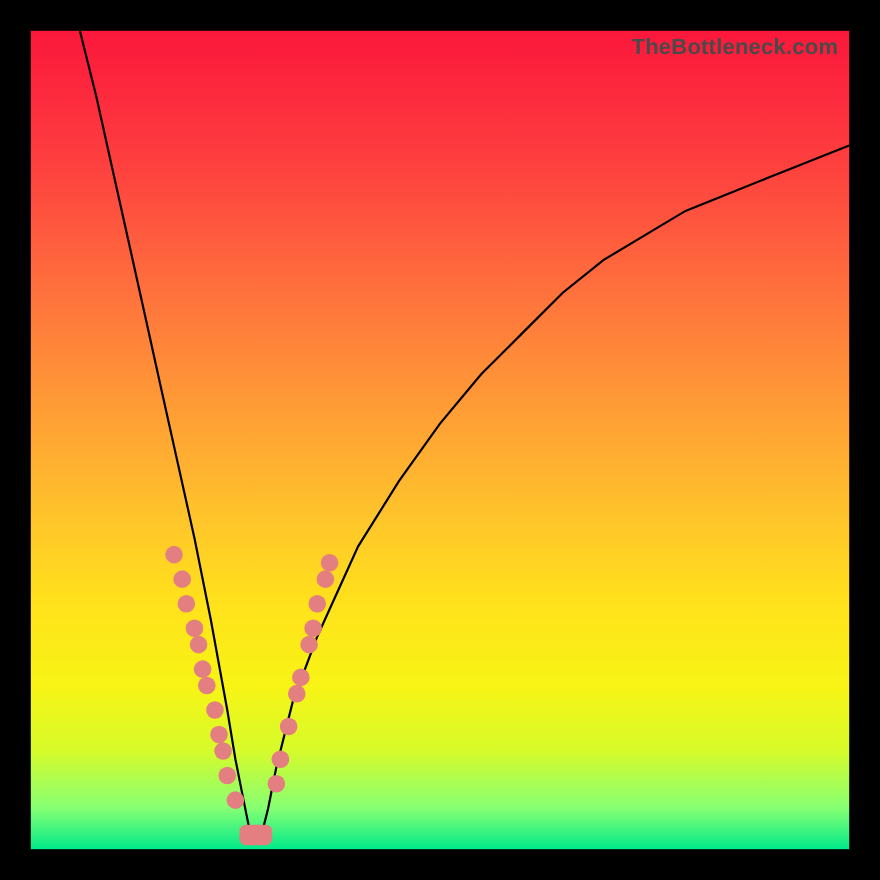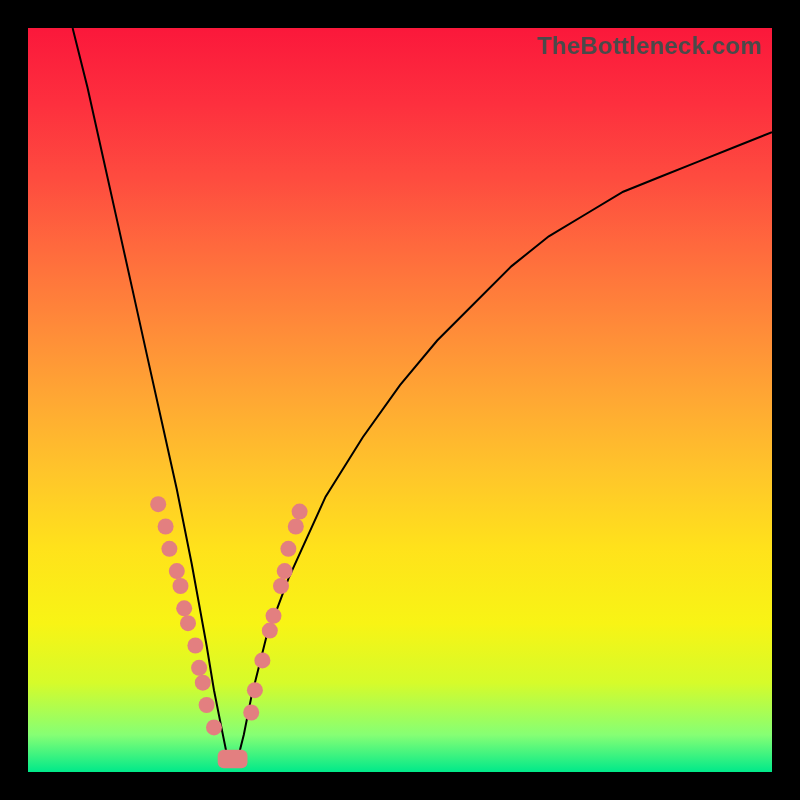--- a/index.html
+++ b/index.html
@@ -38,21 +38,21 @@
       #d6fb2a 88%,
       #86ff74 95%,
       #00e98a 100%
     );
   }
   .watermark {
     position: absolute;
     top: 4px;
     right: 10px;
     color: #4a4a4a;
-    font-size: 24px;
+    font-size: 20px;
     font-weight: 600;
     letter-spacing: 0.2px;
     user-select: none;
   }
   svg.overlay {
     position: absolute;
     left: 0;
     top: 0;
     width: 744px;
     height: 744px;

